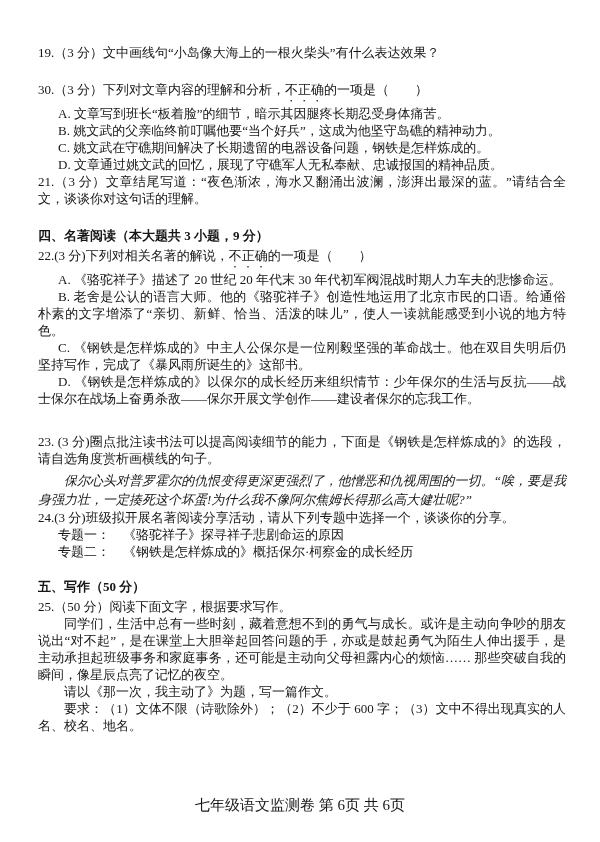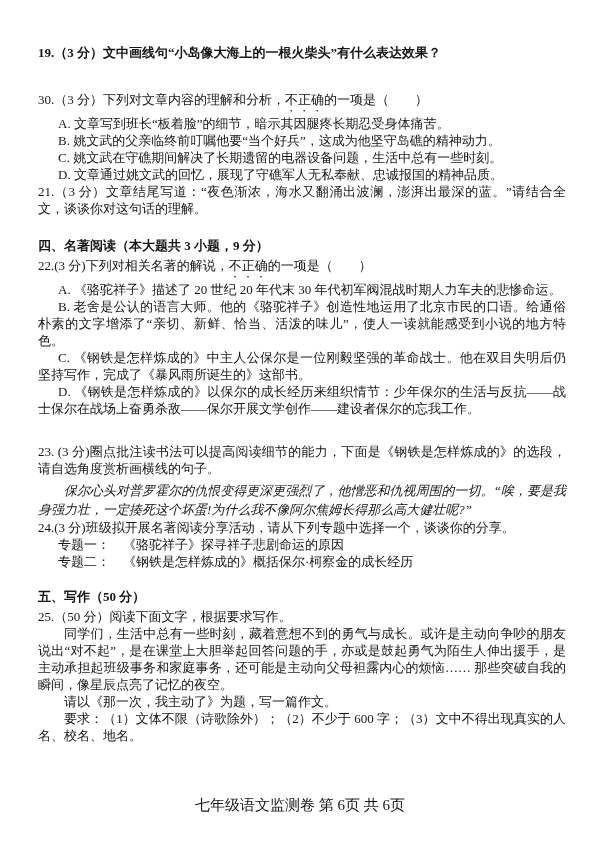--- a/index.html
+++ b/index.html
@@ -16,21 +16,21 @@
     background: #ffffff;
     overflow: hidden;
   }
   p {
     margin: 0;
     font-size: 13px;
     line-height: 17px;
     text-align: justify;
     word-break: break-all;
   }
-  .q19 { margin-bottom: 30px; font-weight: bold; }
+  .q19 { margin-bottom: 20px; }
   .opt { text-indent: 20px; }
   .sec-title {
     font-weight: bold;
     margin-top: 20px;
     margin-bottom: 3px;
   }
   .q23 { margin-top: 26px; }
   .excerpt {
     font-style: italic;
     text-indent: 26px;
@@ -67,21 +67,21 @@
 <body>
 
 <div class="page">
 
   <p class="q19">19.（3 分）文中画线句“小岛像大海上的一根火柴头”有什么表达效果？</p>
 
   <p><span>30.（3 分）下列对文章内容的理解和分析，</span><span class="emph">不正确</span><span>的一项是（　　）</span></p>
   <div>
     <p class="opt">A. 文章写到班长“板着脸”的细节，暗示其因腿疼长期忍受身体痛苦。</p>
     <p class="opt">B. 姚文武的父亲临终前叮嘱他要“当个好兵”，这成为他坚守岛礁的精神动力。</p>
-    <p class="opt">C. 姚文武在守礁期间解决了长期遗留的电器设备问题，生活中总有一些时刻。</p>
+    <p class="opt">C. 姚文武在守礁期间解决了长期遗留的电器设备问题，钢铁是怎样炼成的。</p>
     <p class="opt">D. 文章通过姚文武的回忆，展现了守礁军人无私奉献、忠诚报国的精神品质。</p>
   </div>
 
   <p>21.（3 分）文章结尾写道：“夜色渐浓，海水又翻涌出波澜，澎湃出最深的蓝。”请结合全文，谈谈你对这句话的理解。</p>
 
   <p class="sec-title">四、名著阅读（本大题共 3 小题，9 分）</p>
 
   <p><span>22.(3 分)下列对相关名著的解说，</span><span class="emph">不正确</span><span>的一项是（　　）</span></p>
   <div>
     <p class="opt">A. 《骆驼祥子》描述了 20 世纪 20 年代末 30 年代初军阀混战时期人力车夫的悲惨命运。</p>

